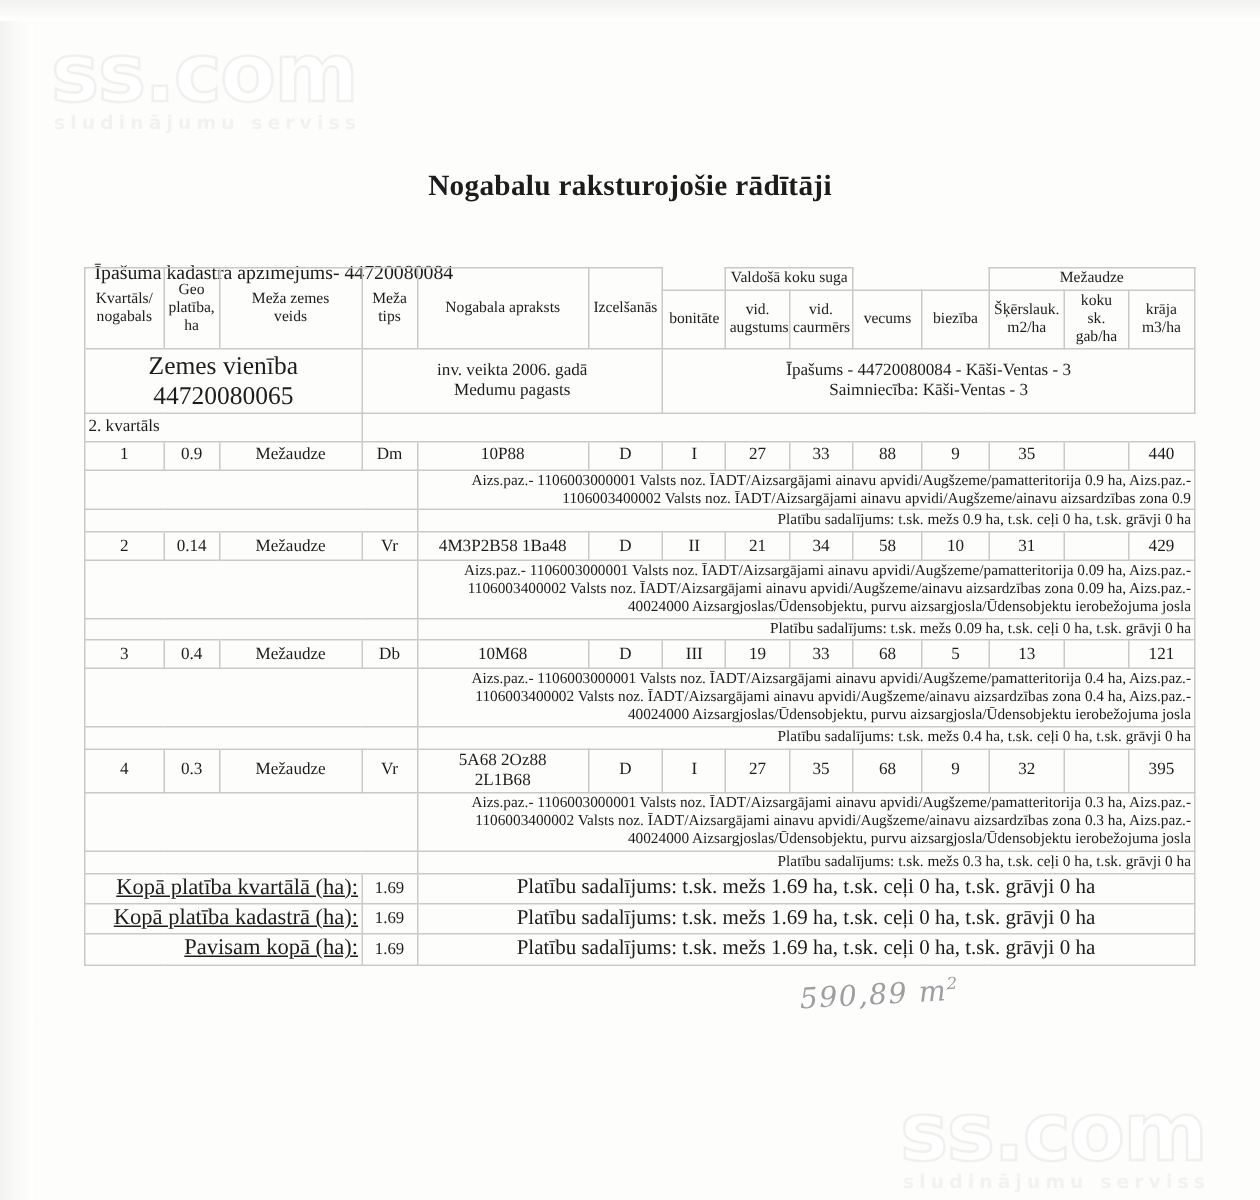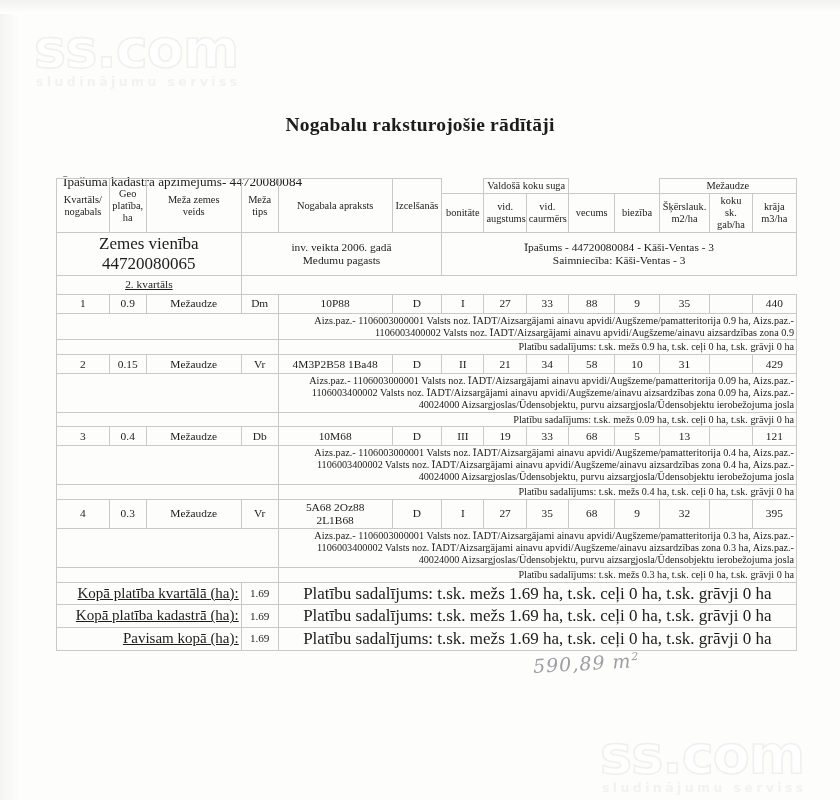--- a/index.html
+++ b/index.html
@@ -129,42 +129,41 @@
     font-weight: bold;
     font-size: 11.4px;
     line-height: 1.3;
   }
   .banner-left {
     text-align: center;
     font-weight: bold;
     font-size: 17px;
   }
   .quarter {
-    text-align: center;
+    text-align: left;
     font-weight: bold;
     font-size: 11.4px;
-    text-decoration: underline;
   }
   .total-label {
     text-align: right;
     font-weight: bold;
     font-size: 15px;
     padding-right: 5px;
     text-decoration: underline;
   }
   .total-val {
     text-align: center;
     font-weight: bold;
     font-size: 11.2px;
     margin-top: 16px;
   }
   .total-split {
     text-align: center;
     font-weight: bold;
-    font-size: 17px;
+    font-size: 14px;
   }
   .multi { white-space: pre-line; }
 
   
   #handwriting {
     position: absolute;
     left: 533px;
     top: 652px;
     font-family: "DejaVu Serif", serif;
     font-style: italic;
@@ -322,21 +321,21 @@
   <tr>
     <td class="no-r"></td>
     <td class="no-l no-r"></td>
     <td class="no-l no-r"></td>
     <td class="no-l"></td>
     <td class="split-line" colspan="10">Platību sadalījums: t.sk. mežs 0.9 ha, t.sk. ceļi 0 ha, t.sk. grāvji 0 ha</td>
   </tr>
 
   <tr class="row-data">
     <td class="c">2</td>
-    <td class="c">0.15</td>
+    <td class="c">0.14</td>
     <td class="c">Mežaudze</td>
     <td class="c">Vr</td>
     <td class="c"><span class="multi">4M3P2B58 1Ba48</span></td>
     <td class="c">D</td>
     <td class="c">II</td>
     <td class="c">21</td>
     <td class="c">34</td>
     <td class="c">58</td>
     <td class="c">10</td>
     <td class="c">31</td>

